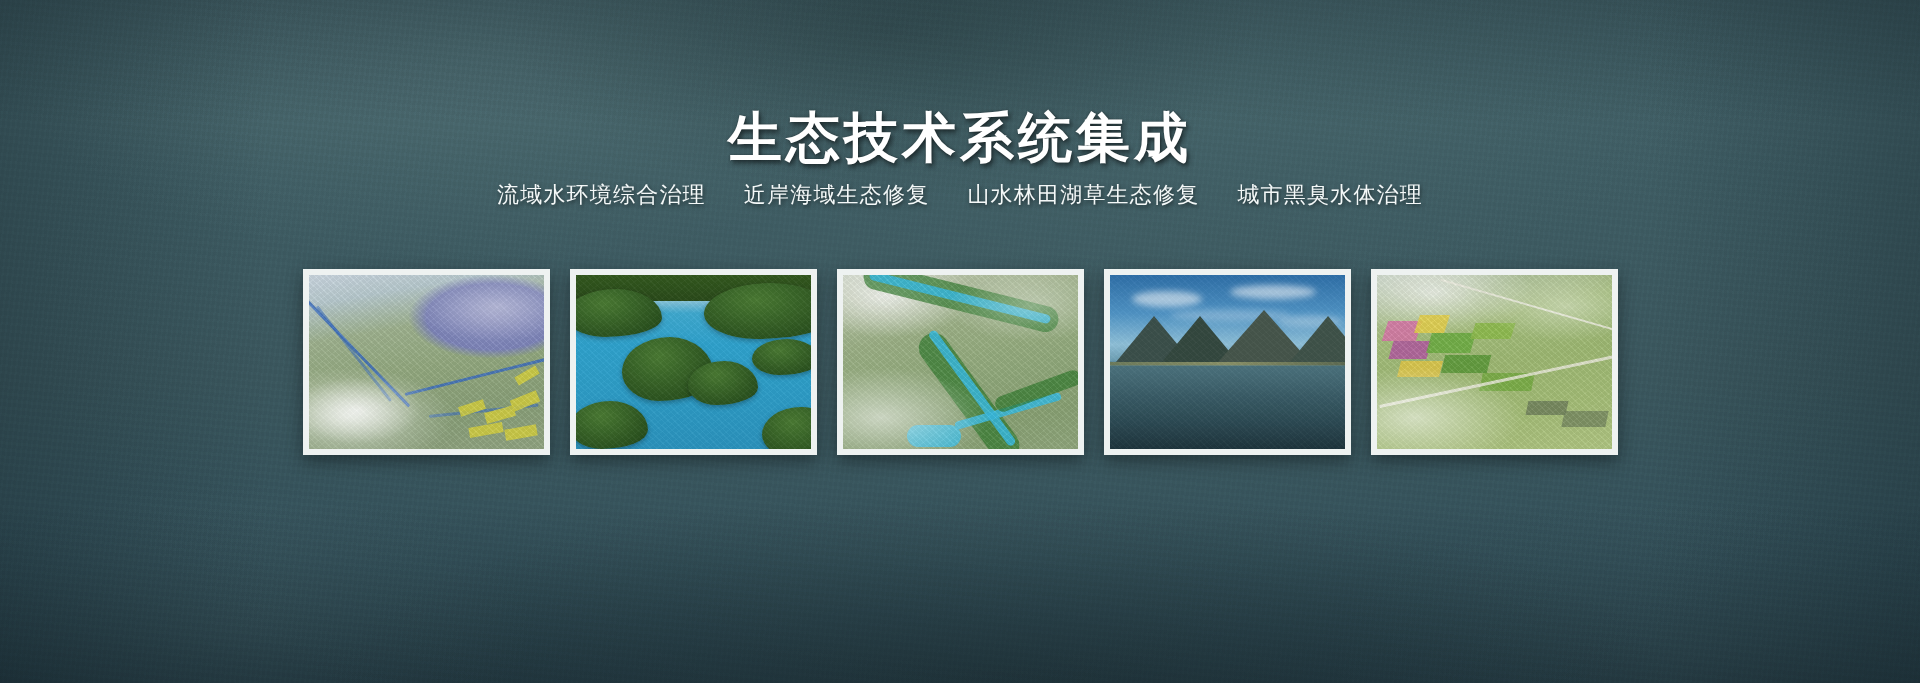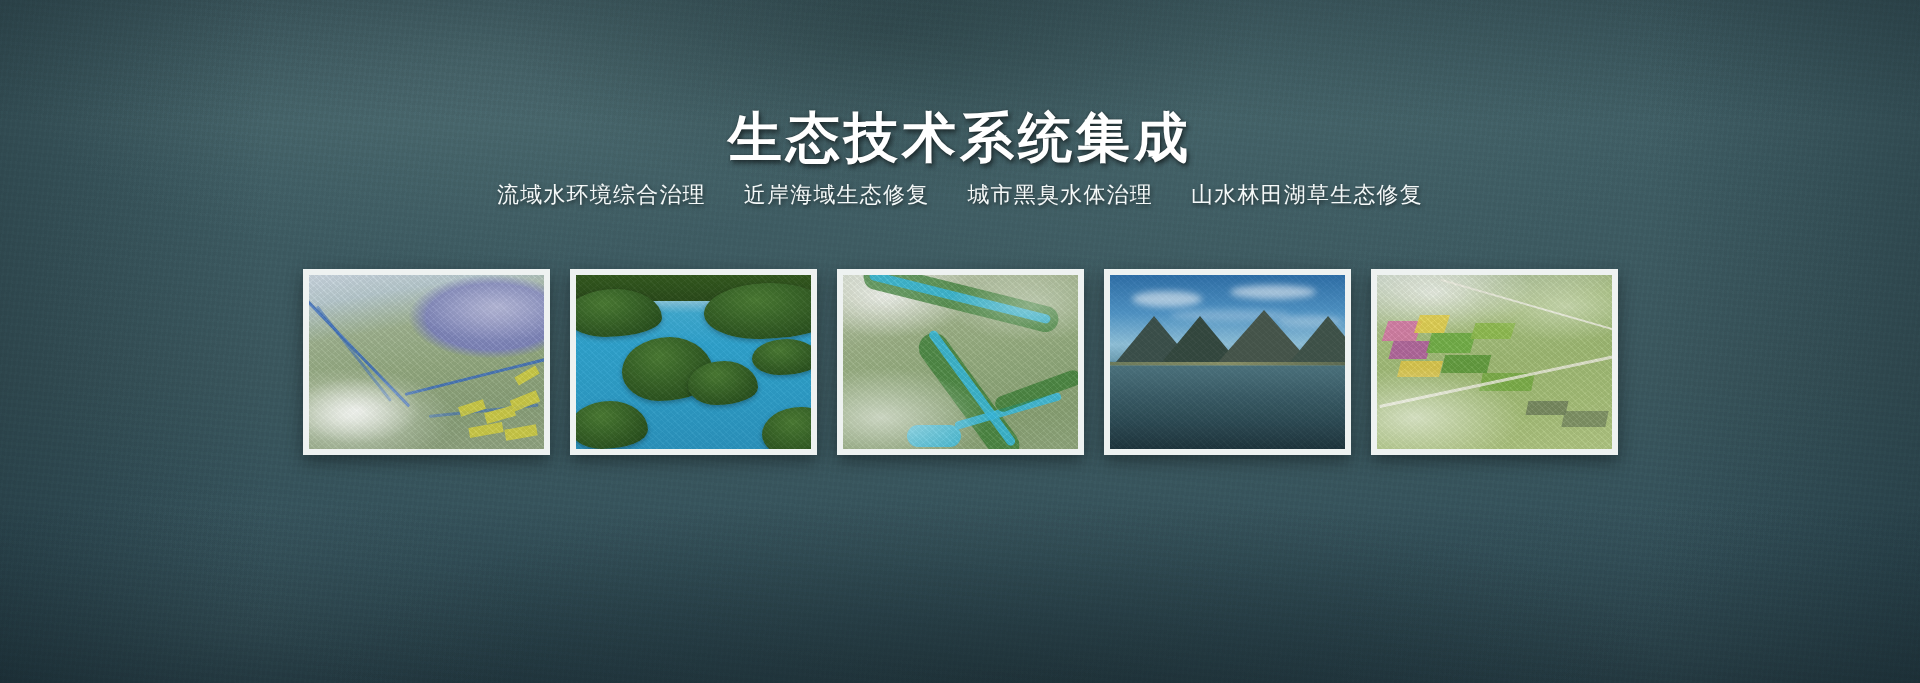--- a/index.html
+++ b/index.html
@@ -200,22 +200,22 @@
 
   <div class="content">
 
     <div class="headline-row">
       <div class="title-main">生态技术系统集成</div>
     </div>
 
     <div class="tag-row">
       <span class="tag">流域水环境综合治理</span>
       <span class="tag">近岸海域生态修复</span>
+      <span class="tag">山水林田湖草生态修复</span>
       <span class="tag">城市黑臭水体治理</span>
-      <span class="tag">山水林田湖草生态修复</span>
     </div>
 
     <div class="thumb-row">
 
       <div class="thumb">
         <div class="thumb-inner s1">
           <div class="riv" style="left:-4px;top:22px;width:150px;transform:rotate(46deg);transform-origin:left center;"></div>
           <div class="riv" style="left:8px;top:30px;width:120px;transform:rotate(52deg);transform-origin:left center;opacity:.55;"></div>
           <div class="riv" style="left:96px;top:118px;width:150px;transform:rotate(-14deg);transform-origin:left center;"></div>
           <div class="riv" style="left:120px;top:140px;width:110px;transform:rotate(-6deg);transform-origin:left center;opacity:.6;"></div>

